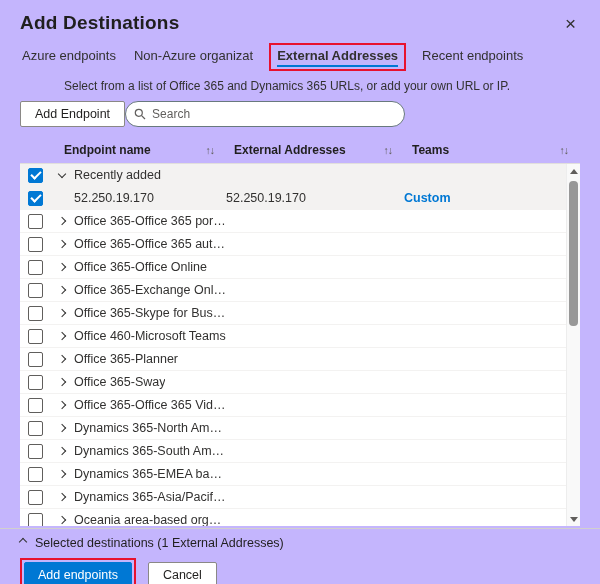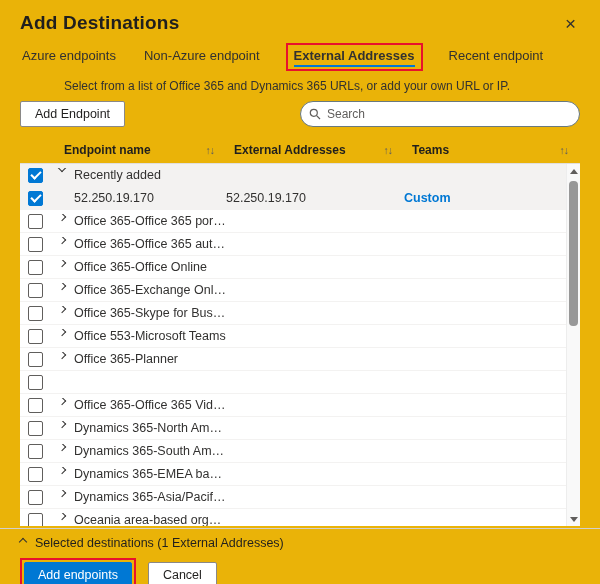--- a/index.html
+++ b/index.html
@@ -5,21 +5,21 @@
   * { box-sizing: border-box; margin: 0; padding: 0; }
   html, body { background: #ffffff; }
   body {
     font-family: "Liberation Sans", "DejaVu Sans", sans-serif;
     color: #323130;
     width: 600px;
   }
   .dialog {
     width: 600px;
     height: 584px;
-    background: #eab308;
+    background: #c4b5fd;
     overflow: hidden;
     display: flex;
     flex-direction: column;
     position: relative;
   }
   
   .dialog-header {
     padding: 12px 20px 0 20px;
     display: flex;
     justify-content: space-between;
@@ -37,21 +37,21 @@
     font-size: 19px;
     line-height: 1;
     color: #323130;
     cursor: pointer;
     padding: 2px 4px;
   }
   
   .tabs {
     display: flex;
     align-items: flex-end;
-    gap: 24px;
+    gap: 14px;
     padding: 8px 20px 0 20px;
   }
   .tab {
     font-size: 13px;
     color: #323130;
     padding: 5px 2px 8px 2px;
     position: relative;
     cursor: pointer;
     white-space: nowrap;
   }
@@ -72,21 +72,21 @@
   .description {
     padding: 8px 20px 0 20px;
     font-size: 12px;
     color: #323130;
     margin-left: 44px;
   }
   
   .toolbar {
     padding: 8px 20px 10px 20px;
     display: flex;
-    justify-content: space-between;
+    justify-content: flex-start;
     align-items: center;
   }
   .btn-outline {
     background: #fff;
     border: 1px solid #8a8886;
     border-radius: 2px;
     font-size: 12.5px;
     color: #201f1e;
     padding: 5px 14px;
     cursor: pointer;
@@ -168,21 +168,21 @@
   .checkbox.checked { background: #0078d4; border-color: #0078d4; }
   .checkbox.checked::after {
     content: '';
     width: 8px; height: 4px;
     border-left: 2px solid #fff;
     border-bottom: 2px solid #fff;
     transform: rotate(-45deg);
     margin-bottom: 3px;
     display: block;
   }
-  .cell-name { display: flex; align-items: flex-start; }
+  .cell-name { display: flex; align-items: center; }
   .chevron {
     width: 6px; height: 6px;
     border-right: 1.2px solid #323130;
     border-bottom: 1.2px solid #323130;
     display: inline-block;
     margin: 0 9px 0 3px;
     flex: none;
   }
   .chevron.down { transform: rotate(45deg); margin-top: -3px; }
   .chevron.right { transform: rotate(-45deg); }
@@ -273,27 +273,27 @@
   <div class="dialog-header">
     <div class="dialog-title">Add Destinations</div>
     <button class="close-btn">×</button>
   </div>
 
   <div class="tabs">
       <div class="tab">
     <span class="tab-label">Azure endpoints</span>
   </div>
       <div class="tab">
-    <span class="tab-label">Non-Azure endpoint</span>
+    <span class="tab-label">Non-Azure organizat</span>
   </div>
       <div class="tab active boxed">
     <span class="tab-label">External Addresses</span>
   </div>
       <div class="tab">
-    <span class="tab-label">Recent endpoint</span>
+    <span class="tab-label">Recent endpoints</span>
   </div>
     </div>
 
   <div class="description">Select from a list of Office 365 and Dynamics 365 URLs, or add your own URL or IP.</div>
 
   <div class="toolbar">
     <button class="btn-outline">Add Endpoint</button>
     <div class="search-box">
       <span class="search-icon">
         <svg width="12" height="12" viewBox="0 0 12 12">
@@ -399,39 +399,43 @@
     </div>
     <div class="cell cell-external"></div>
     <div class="cell cell-type"></div>
   </div>
           <div class="row">
     <div class="cell cell-check">
       <span class="checkbox"></span>
     </div>
     <div class="cell cell-name">
       <span class="chevron right"></span>
-      <span class="name-text">Office 553-Microsoft Teams</span>
+      <span class="name-text">Office 460-Microsoft Teams</span>
     </div>
     <div class="cell cell-external"></div>
     <div class="cell cell-type"></div>
   </div>
           <div class="row">
     <div class="cell cell-check">
       <span class="checkbox"></span>
     </div>
     <div class="cell cell-name">
       <span class="chevron right"></span>
       <span class="name-text">Office 365-Planner</span>
     </div>
     <div class="cell cell-external"></div>
     <div class="cell cell-type"></div>
   </div>
           <div class="row">
     <div class="cell cell-check">
       <span class="checkbox"></span>
+    </div>
+    <div class="cell cell-name">
+      <span class="chevron right"></span>
+      <span class="name-text">Office 365-Sway</span>
     </div>
     <div class="cell cell-external"></div>
     <div class="cell cell-type"></div>
   </div>
           <div class="row">
     <div class="cell cell-check">
       <span class="checkbox"></span>
     </div>
     <div class="cell cell-name">
       <span class="chevron right"></span>

